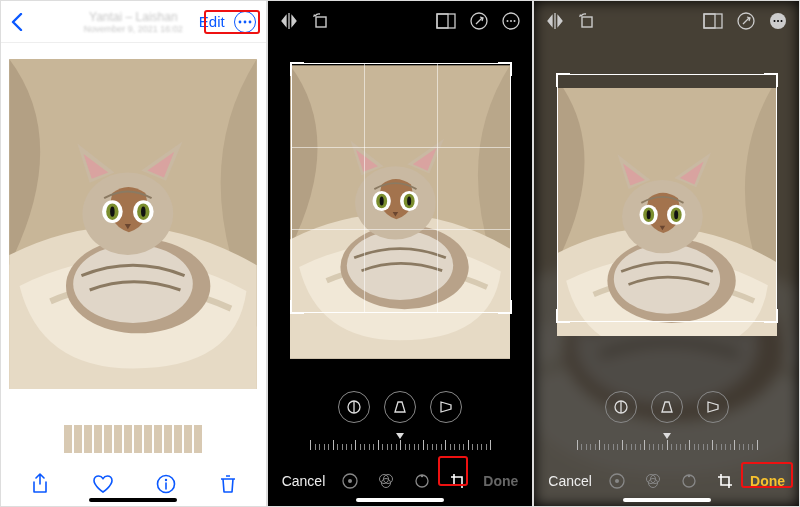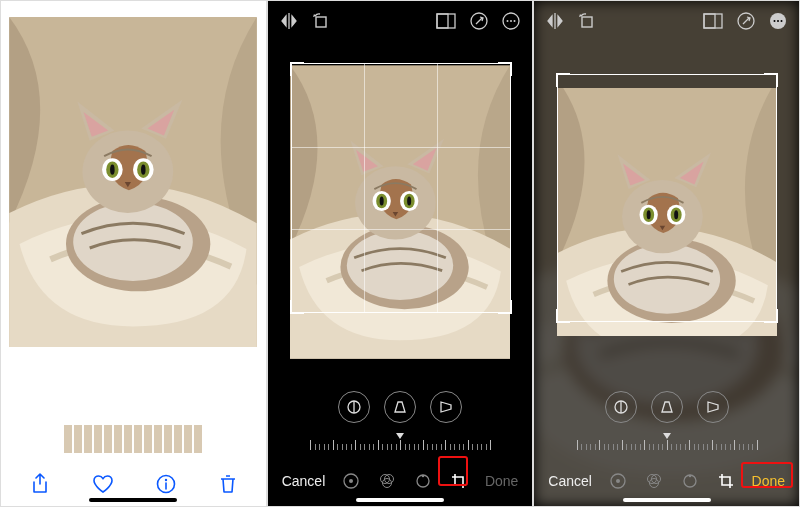--- a/index.html
+++ b/index.html
@@ -47,21 +47,21 @@
   .tool-row { height: 50px; display: flex; align-items: center; justify-content: center; gap: 14px; }
   .circ { width: 32px; height: 32px; border: 1.2px solid #888; border-radius: 50%; display:flex; align-items:center; justify-content:center; color:#eee; font-size:14px;}
   .ruler { height: 24px; display:flex; align-items:center; justify-content:center; }
   .ruler-inner { width: 180px; height: 16px; position: relative; }
   .tick{position:absolute;bottom:2px;width:1px;height:6px;background:#888;}
   .tick.long{height:10px;background:#bbb;}
   .ruler-ptr{position:absolute;left:50%;top:-3px;width:0;height:0;border-left:4px solid transparent;border-right:4px solid transparent;border-top:6px solid #ddd;transform:translateX(-50%);}
   .botbar { height: 50px; display:flex; align-items:center; padding: 0 14px; }
   .botbar .left,.botbar .right{flex:0 0 auto; font-size:14px;}
   .botbar .left{color:#eee; margin-right:auto;}
-  .botbar .right{color:#666;}
+  .botbar .right{color:#666;font-weight:bold;}
   .botbar .right.active{color:#f7c12e;}
   .modes { flex:1; display:flex; align-items:center; justify-content:center; gap:18px; }
   .mode-ic { color:#888; font-size:16px; }
   .mode-ic.on { color:#fff; }
   .dark .home-ind { background:#fff; }
   #p2 .red-box { bottom: 20px; right: 64px; width: 30px; height: 30px; }
   #p3 .red-box { bottom: 18px; right: 6px; width: 52px; height: 26px; }
   #p3 .blurbg{position:absolute;inset:0;filter:blur(7px) brightness(.35);}
   svg { display:block; }
 </style>
@@ -96,20 +96,42 @@
       <ellipse cx="130" cy="148" rx="6" ry="8" fill="#7b8e2e"></ellipse>
       <ellipse cx="100" cy="148" rx="2.2" ry="5" fill="#111"></ellipse>
       <ellipse cx="130" cy="148" rx="2.2" ry="5" fill="#111"></ellipse>
       <path d="M112 160 L118 160 L115 165Z" fill="#6a4630"></path>
       <path d="M92 135 Q115 122 138 135" stroke="#8b7a62" stroke-width="2" fill="none"></path>
     </g>
   </defs>
 </svg>
 
 <div class="panel" id="p1">
+  <div class="topbar">
+    <div class="back">
+      <svg width="12" height="18" viewBox="0 0 12 18">
+          <path d="M10 1 L2 9 L10 17" stroke="#0a58ff" stroke-width="2.4" fill="none" stroke-linecap="round" stroke-linejoin="round"></path>
+        </svg>
+    </div>
+    <div class="title-wrap">
+      <div class="title-line1">Yantai – Laishan</div>
+      <div class="title-line2">November 9, 2021  16:02</div>
+    </div>
+    <div class="rightbtns">
+      <span class="edit-btn">Edit</span>
+      <span class="more-circle">
+        <svg width="14" height="4" viewBox="0 0 14 4">
+            <circle cx="2" cy="2" r="1.4" fill="#0a58ff"></circle>
+            <circle cx="7" cy="2" r="1.4" fill="#0a58ff"></circle>
+            <circle cx="12" cy="2" r="1.4" fill="#0a58ff"></circle>
+          </svg>
+      </span>
+    </div>
+    <div class="red-box"></div>
+  </div>
   <div class="photo">
     <svg width="252" height="330" viewBox="0 0 240 320">
         <use href="#cat-photo"></use>
       </svg>
   </div>
   <div class="thumbs">
     <div class="th"></div>
       <div class="th"></div>
       <div class="th"></div>
       <div class="th"></div>

